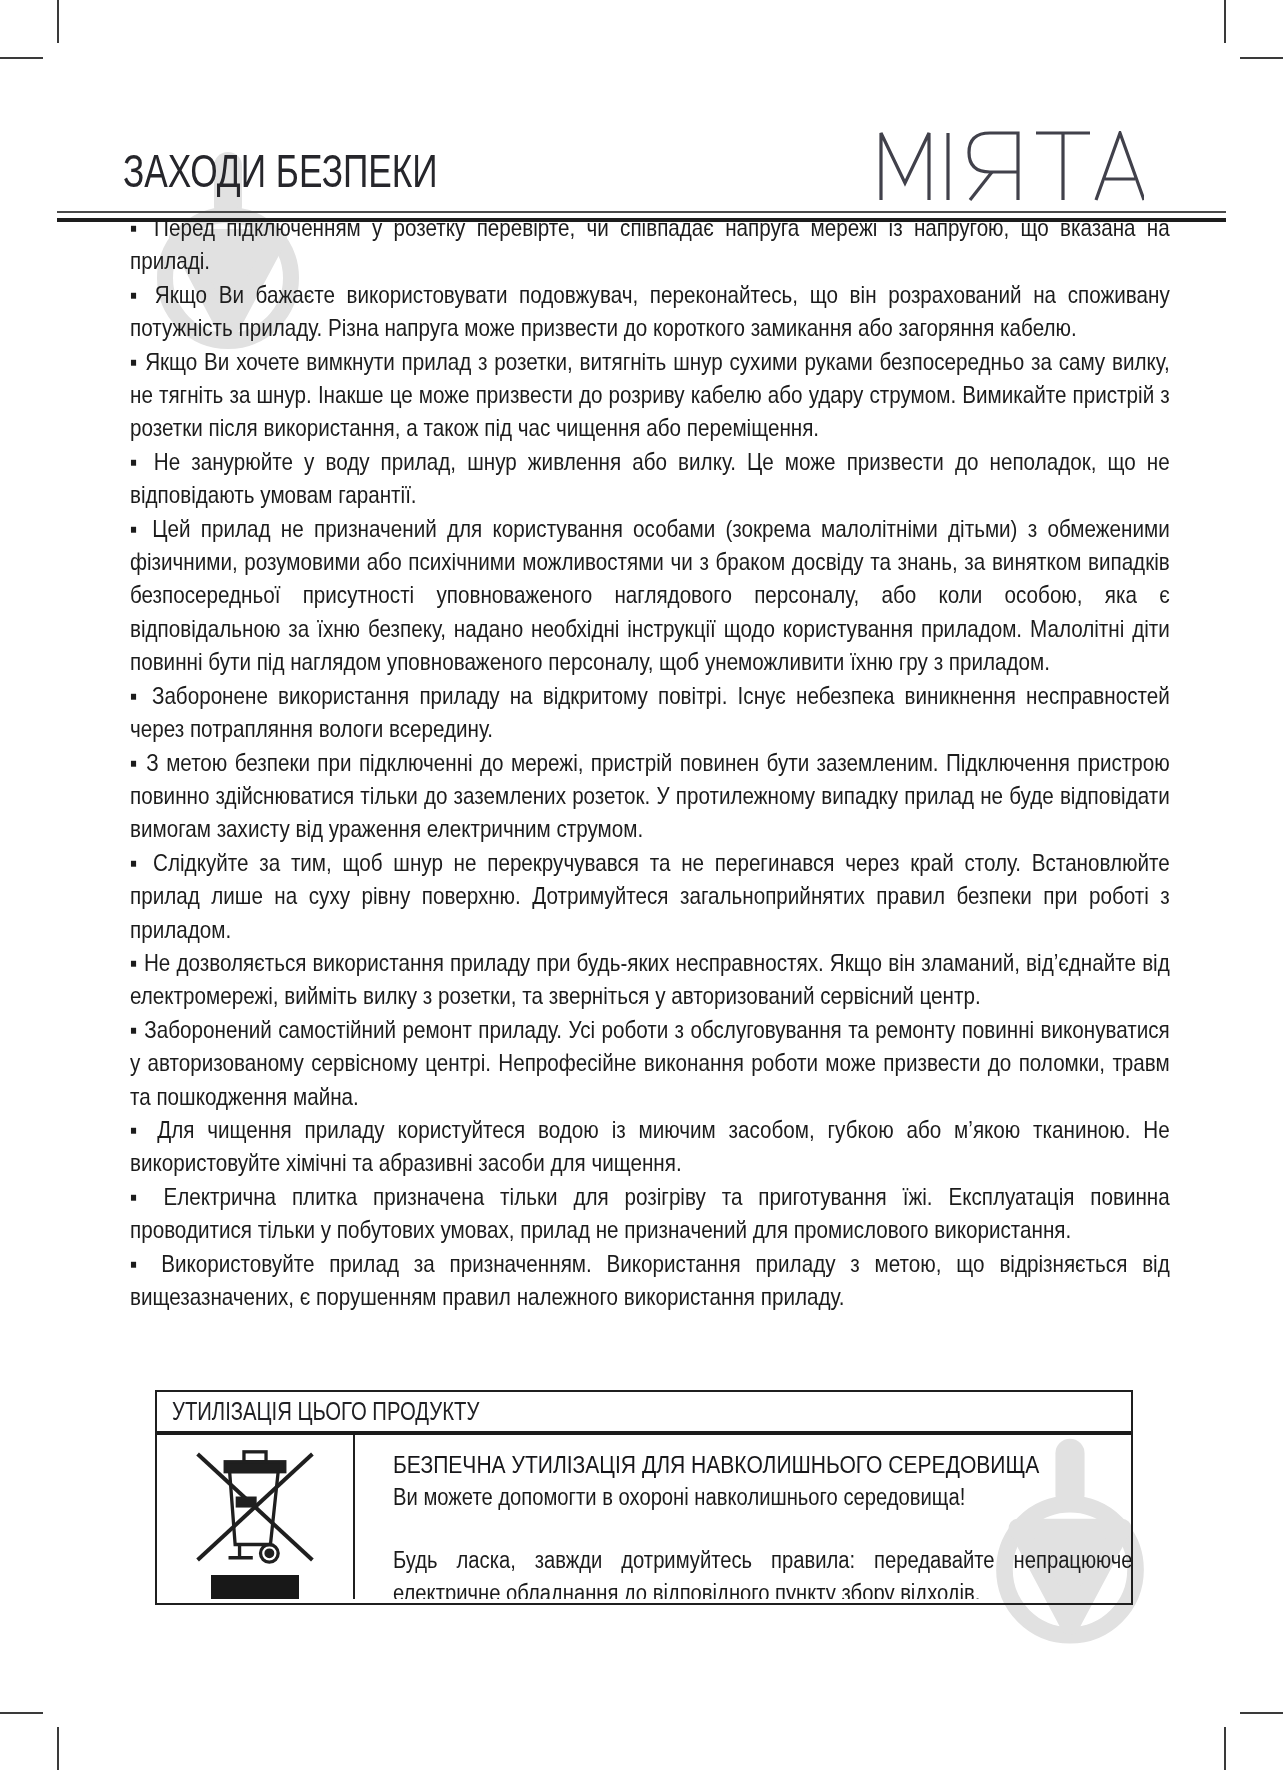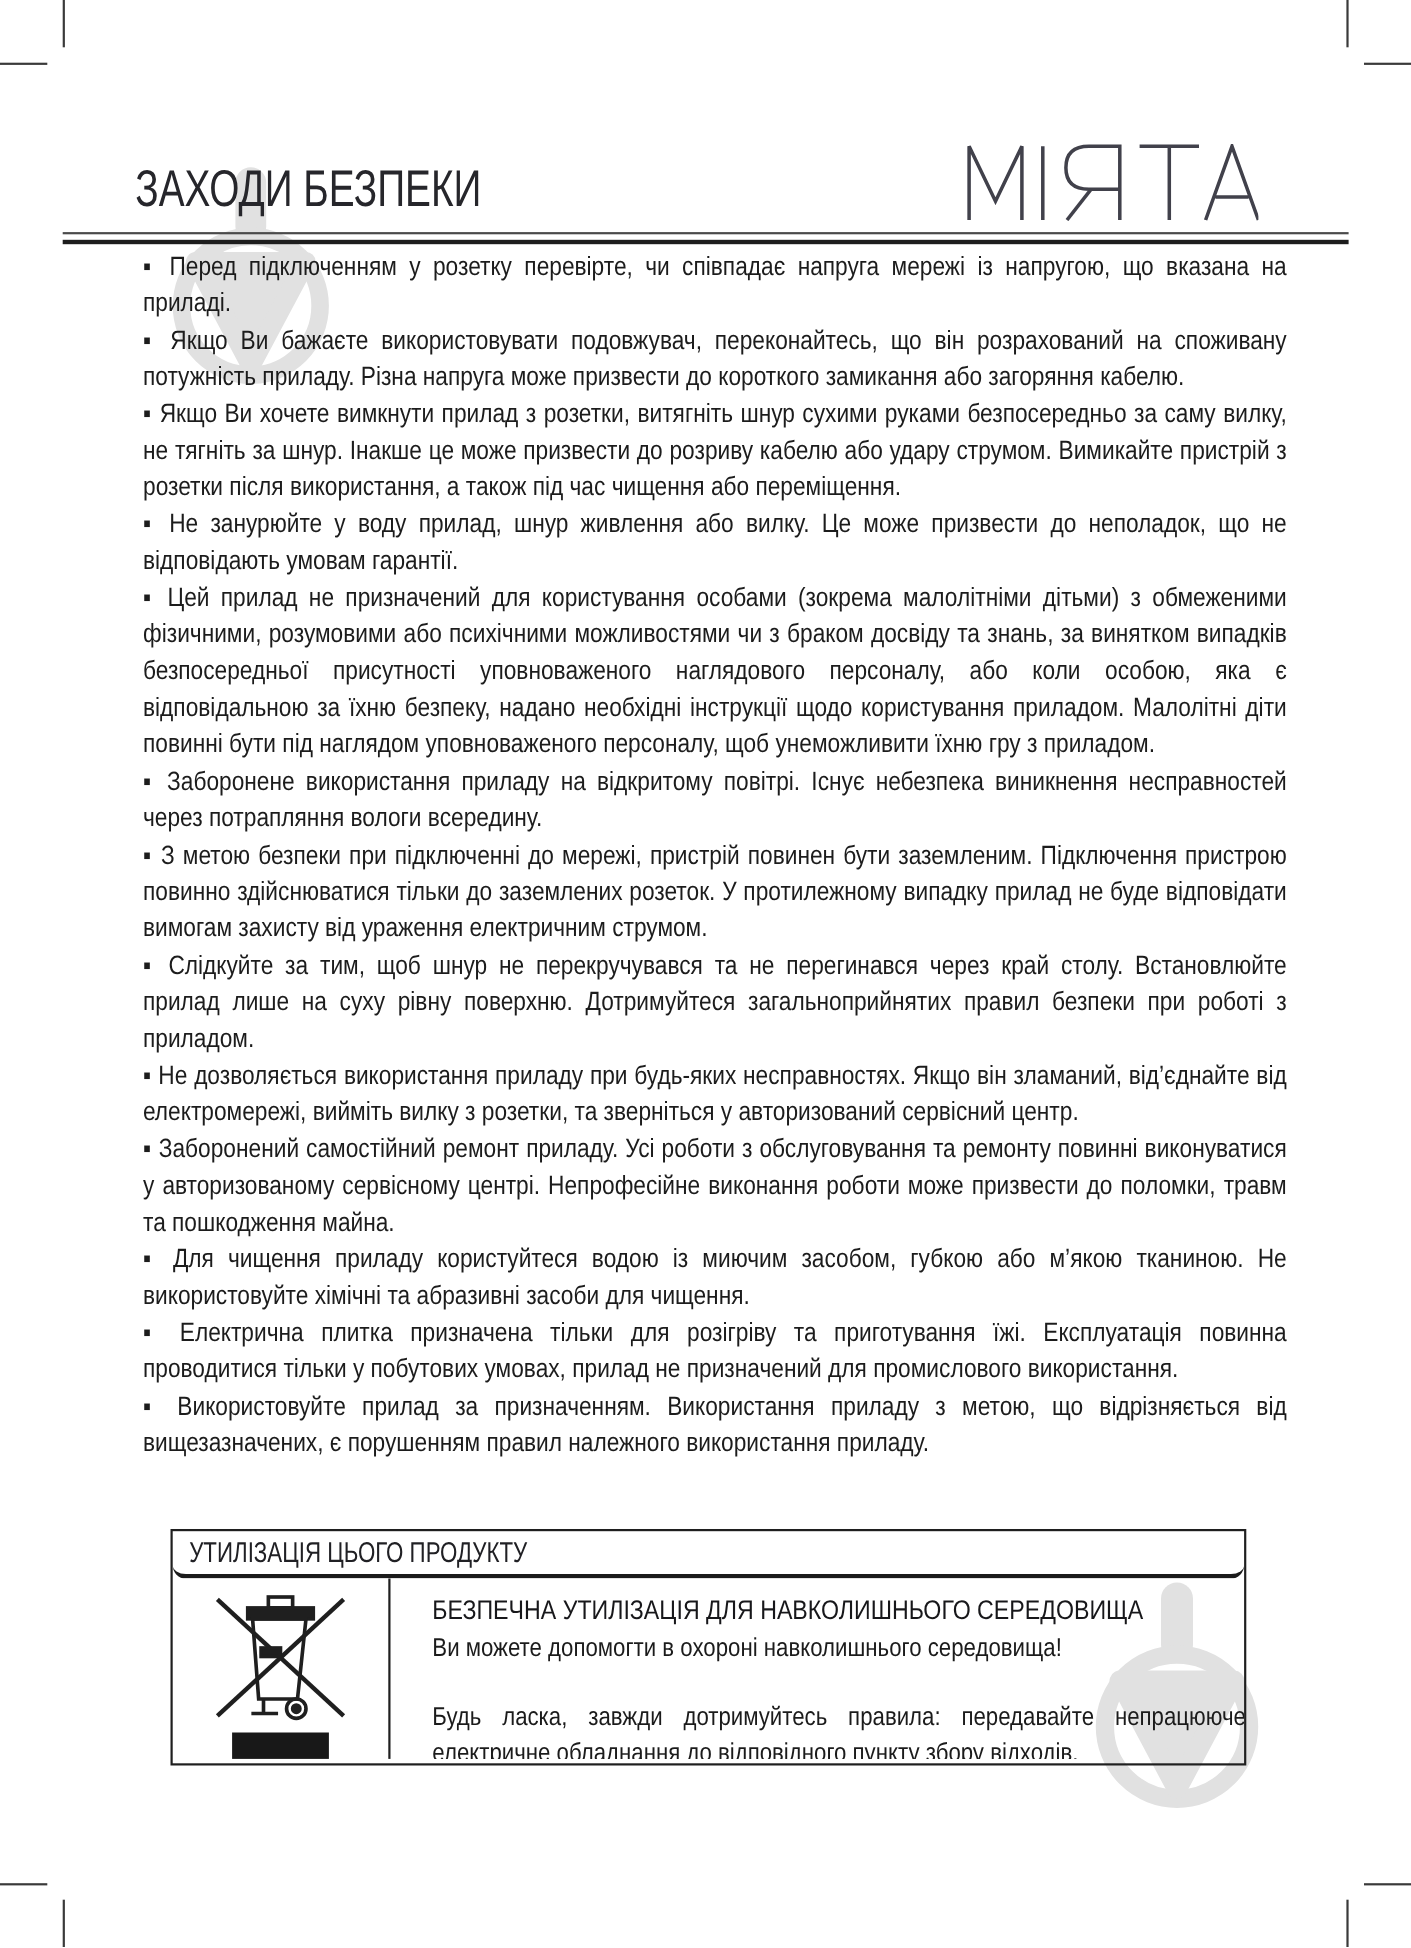--- a/index.html
+++ b/index.html
@@ -11,28 +11,28 @@
   .wm{position:absolute;z-index:0;}
   
   .hdr-title{position:absolute;left:123px;top:146px;z-index:2;font-size:47px;line-height:1.05;
              white-space:nowrap;color:#26262b;transform:scaleX(0.75);transform-origin:0 0;
              font-weight:normal;letter-spacing:0px;}
   .brand{position:absolute;left:878px;top:131px;z-index:2;}
   .sr{position:absolute;width:1px;height:1px;overflow:hidden;clip:rect(0 0 0 0);white-space:nowrap;}
   .rule{position:absolute;left:57px;top:211px;width:1169px;height:5px;z-index:2;
         border-top:2px solid #4a4a4a;border-bottom:4px solid #1d1d1d;}
   
-  .bodytext{position:absolute;left:130px;top:226px;width:1040px;z-index:2;}
+  .bodytext{position:absolute;left:130px;top:211px;width:1040px;z-index:2;}
   .bodytext .cond{width:1209px;transform:scaleX(0.86);transform-origin:0 0;}
   .bodytext p{margin:0;font-size:24px;line-height:33.4px;text-align:justify;color:#1c1c1c;}
   
   .disposal{position:absolute;left:155px;top:1390px;width:974px;height:211px;z-index:2;
             border:2px solid #1f1f1f;background:transparent;}
   .disposal .boxhead{height:39px;border-bottom:4px solid #1b1b1b;display:flex;align-items:center;
-            padding-left:15px;border-radius:12px;}
+            padding-left:15px;}
   .disposal .boxhead span{font-size:26px;white-space:nowrap;color:#202024;
             transform:scaleX(0.78);transform-origin:0 0;}
   .disposal .rows{display:flex;height:164px;gap:20px;}
   .cell-icon{width:196px;border-right:2px solid #1f1f1f;display:flex;flex-direction:column;
             align-items:center;padding-top:8px;}
   .weee-bar{width:88px;height:24px;background:#181818;margin-top:4px;}
   .cell-text{flex:1;padding:13px 14px 0 18px;overflow:hidden;}
   .cell-text .cond{width:860px;transform:scaleX(0.86);transform-origin:0 0;}
   .cell-text .h{font-size:24.5px;line-height:33px;color:#17171a;}
   .cell-text .l1{font-size:23.5px;line-height:33px;}

